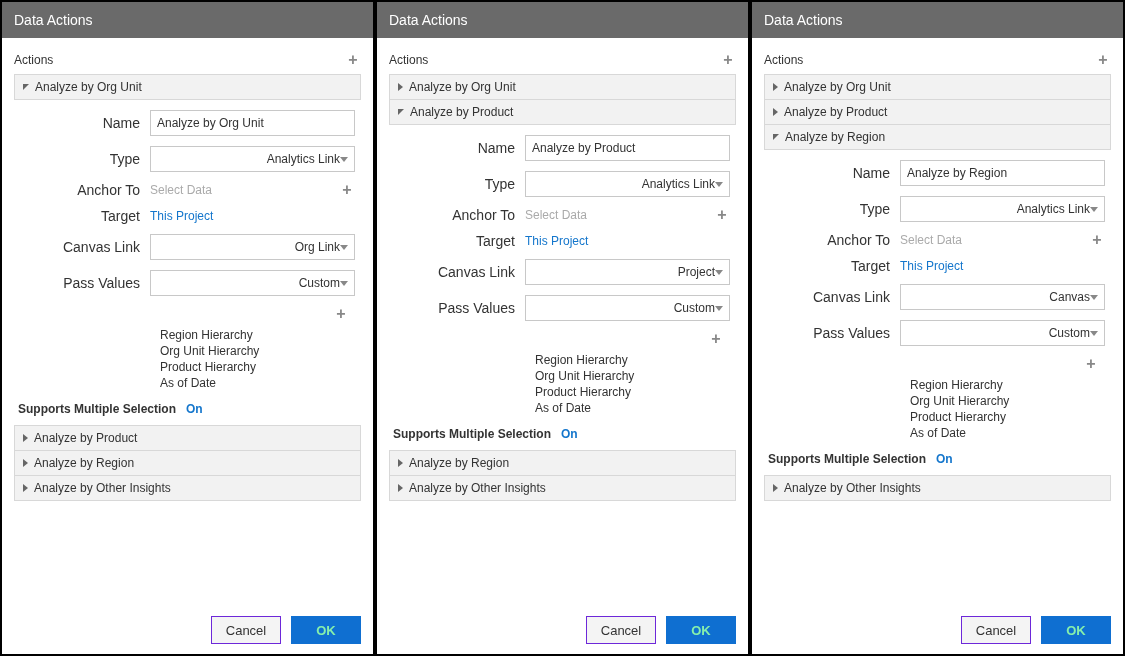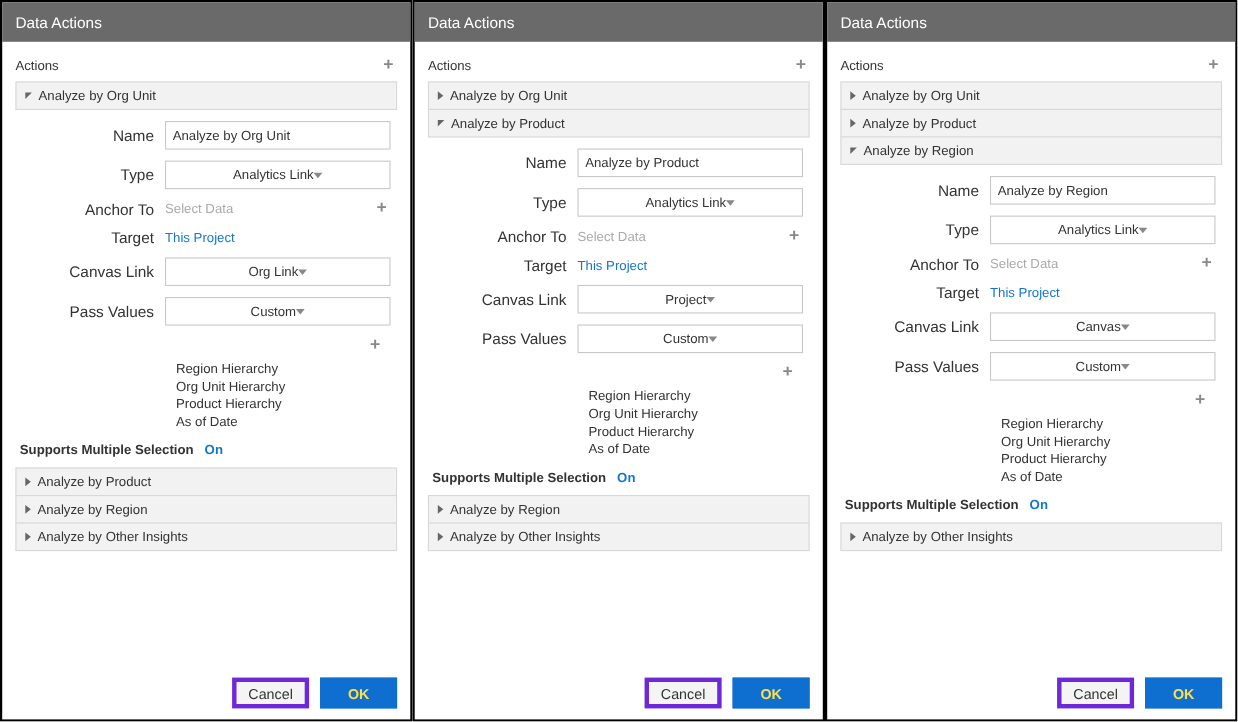--- a/index.html
+++ b/index.html
@@ -105,21 +105,21 @@
     font-size: 12px;
     color: #333;
     height: 26px;
   }
   .select-box {
     width: 100%;
     border: 1px solid #c8c8c8;
     height: 26px;
     display: flex;
     align-items: center;
-    justify-content: center;
+    justify-content: flex-end;
     padding: 0 6px;
     font-size: 12px;
     color: #333;
     background:#fff;
     cursor:pointer;
   }
   .select-box .caret {
     width:0;height:0;
     border-left:4px solid transparent;
     border-right:4px solid transparent;
@@ -142,24 +142,24 @@
     font-weight:bold;
   }
   .footer {
     display:flex; justify-content:flex-end; gap:10px;
     padding:10px 12px;
     border-top:none;
   }
   .btn {
     min-width:70px; height:28px; font-size:13px; cursor:pointer;
     display:inline-flex; align-items:center; justify-content:center;
-    border:4px solid #6d28d9; background:#f4f4f4; color:#333;
+    border:1px solid #6d28d9; background:#f4f4f4; color:#333;
   }
   .btn-primary {
-    background:#0f6fd1; color:#fde047; border-color:#0f6fd1; font-weight:bold;
+    background:#0f6fd1; color:#86efac; border-color:#0f6fd1; font-weight:bold;
   }
   .spacer{flex:1;}
 </style>
 </head>
 <body>
 
 <div id="root" style="display:flex;">
     <div class="panel">
       <div class="titlebar">Data Actions</div>
       <div class="panel-body">

